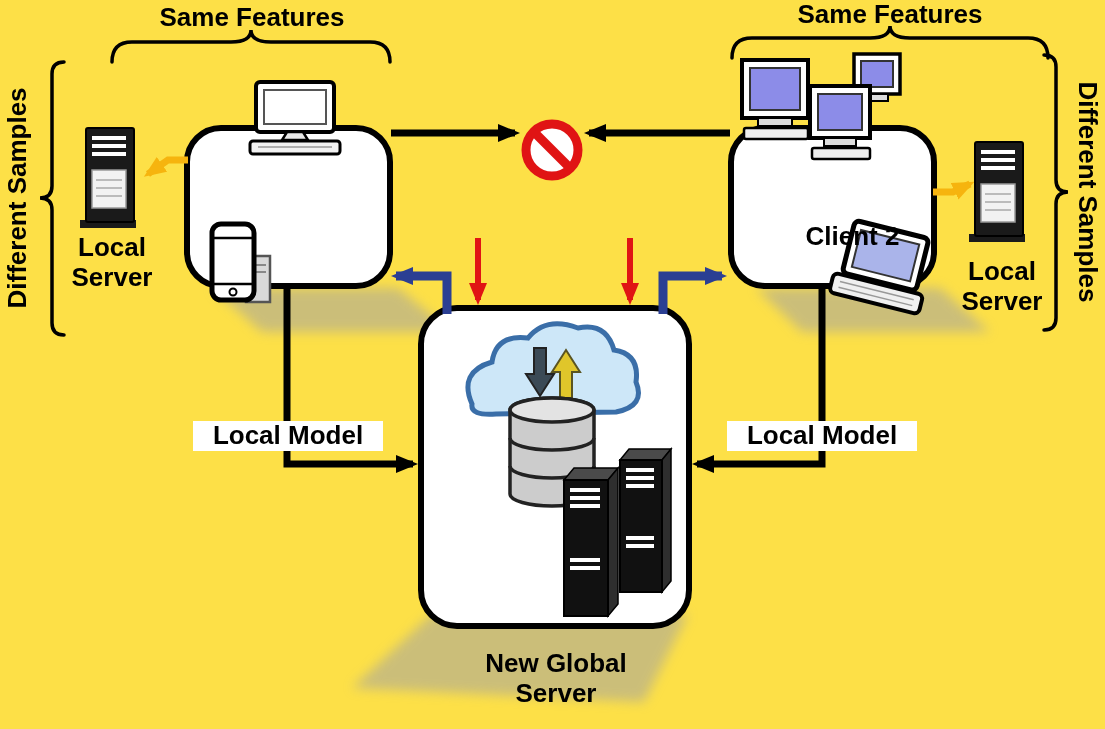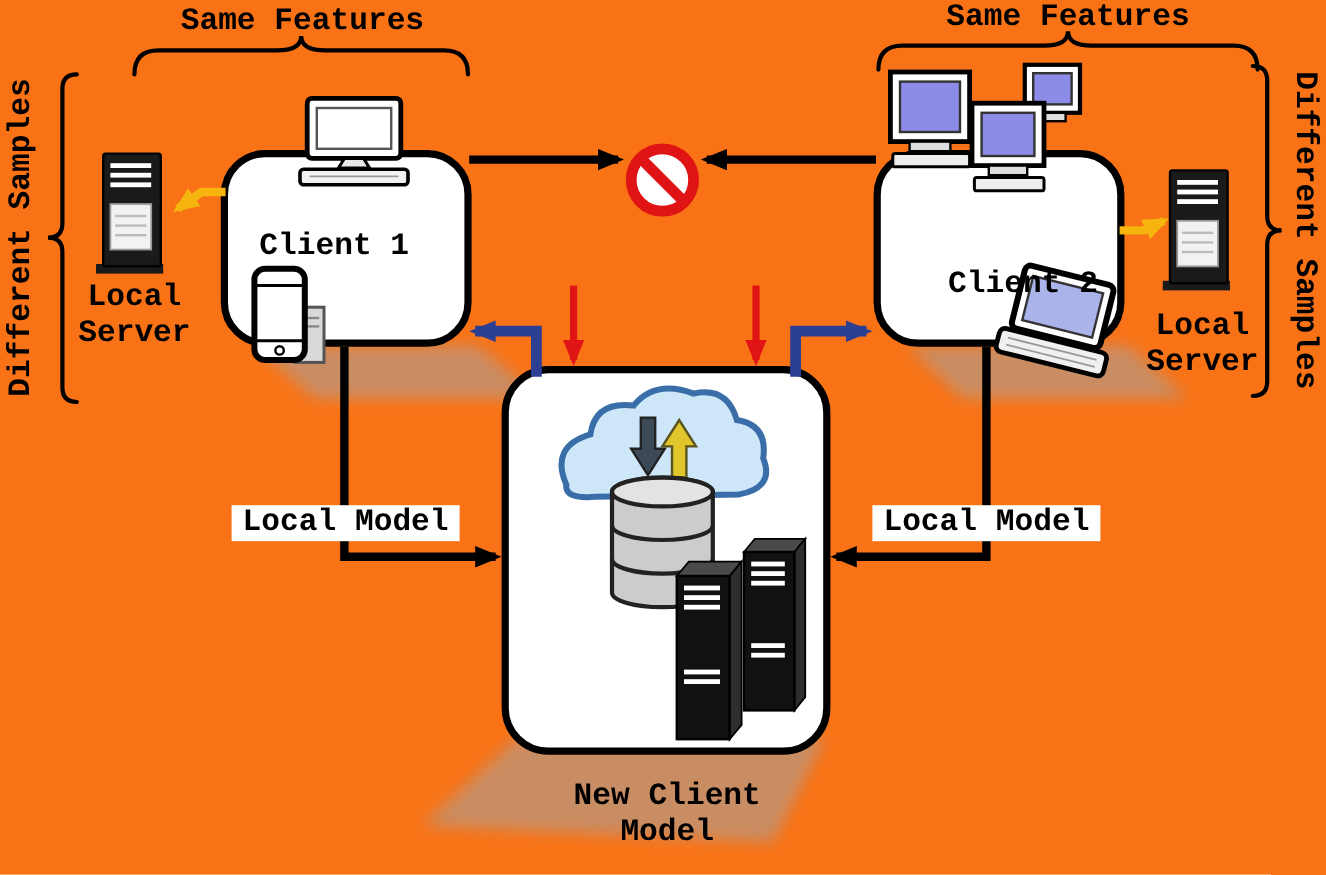--- a/index.html
+++ b/index.html
@@ -1,21 +1,21 @@
 <!DOCTYPE html>
 <html><head>
 <meta charset="utf-8">
 <style>
   html,body{margin:0;padding:0;background:#fff;}
   .canvas{
     position:relative;
     width:1105px;height:729px;
-    background:#f97316;
+    background:#fde047;
     overflow:hidden;
-    font-family:Liberation Mono, monospace;
+    font-family:Liberation Sans, sans-serif;
   }
   .canvas svg{position:absolute;left:0;top:0;}
   .label{
     position:absolute;
     font-weight:bold;
     font-size:26px;
     line-height:1.15;
     color:#000;
     text-align:center;
     white-space:normal;
@@ -188,25 +188,24 @@
     <rect x="570" y="566" width="30" height="4" fill="#ffffff"></rect>
   </g>
 </svg>
 
 <div class="label" style="left:110px;top:3px;width:284px;">Same Features</div>
 <div class="label" style="left:748px;top:0px;width:284px;">Same Features</div>
 
 <div class="label vert-left" style="left:-132px;top:183px;width:300px;">Different Samples</div>
 <div class="label vert-right" style="left:937px;top:177px;width:300px;">Different Samples</div>
 
-<div class="label" style="left:196px;top:191px;width:165px;">Client 1</div>
 <div class="label" style="left:770px;top:189px;width:165px;margin-top:33px;">Client 2</div>
 
 <div class="label" style="left:42px;top:233px;width:140px;">Local Server</div>
 <div class="label" style="left:932px;top:257px;width:140px;">Local Server</div>
 
 
 <div class="label masked" style="left:193px;top:421px;width:190px;">Local Model</div>
 <div class="label masked" style="left:727px;top:421px;width:190px;">Local Model</div>
 
-<div class="label" style="left:466px;top:649px;width:180px;">New Client Model</div>
+<div class="label" style="left:466px;top:649px;width:180px;">New Global Server</div>
 
 </div>
 
 </body></html>

